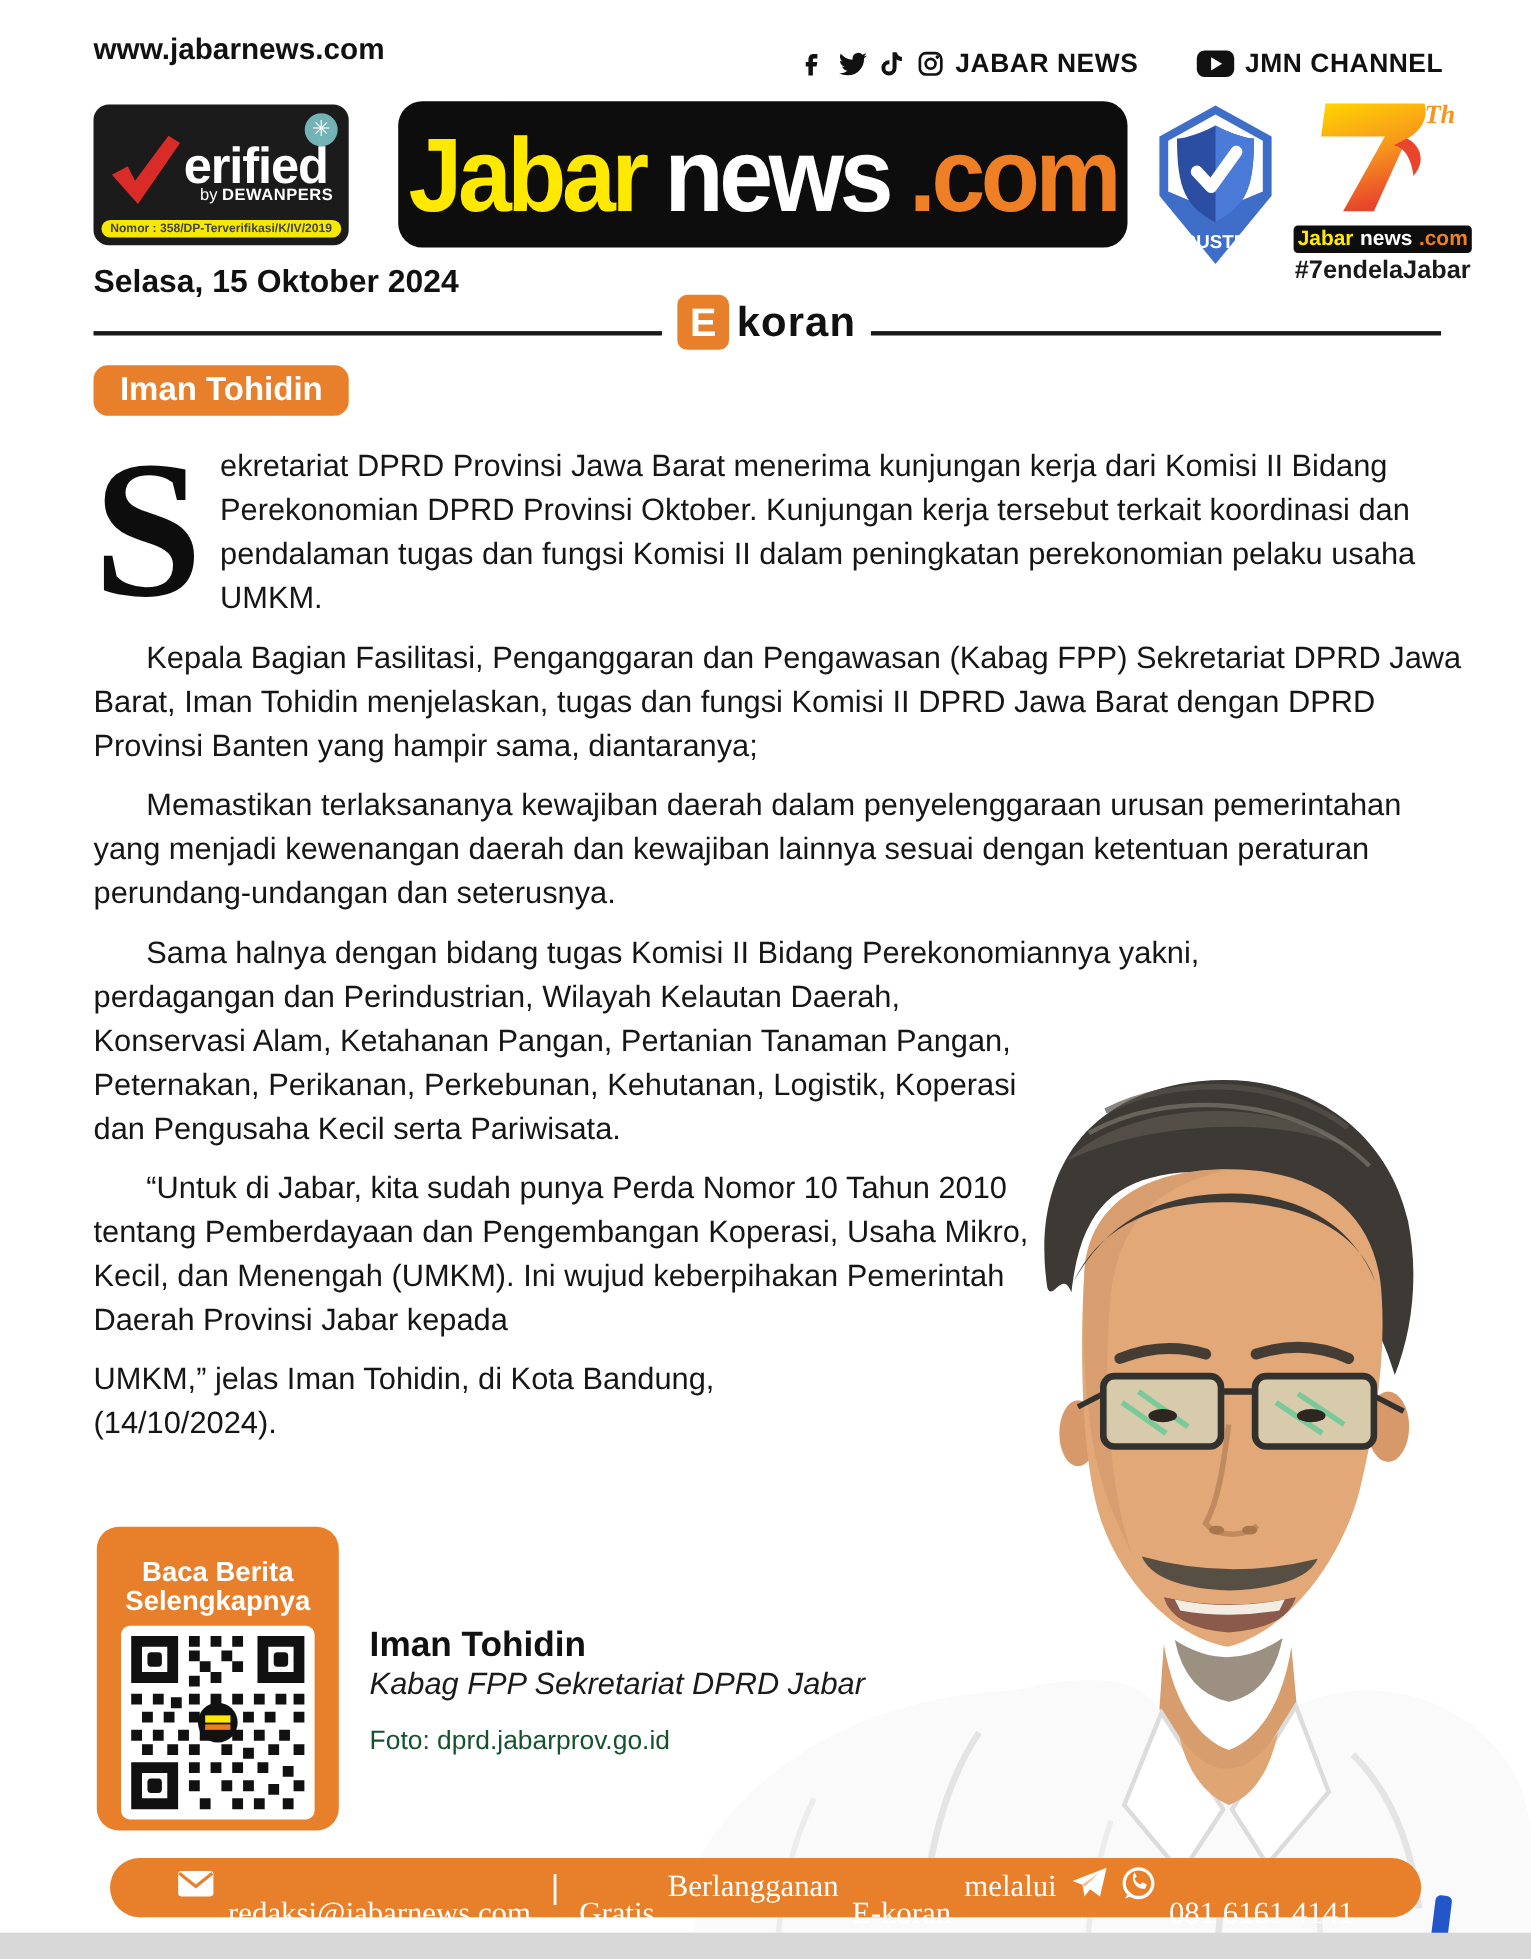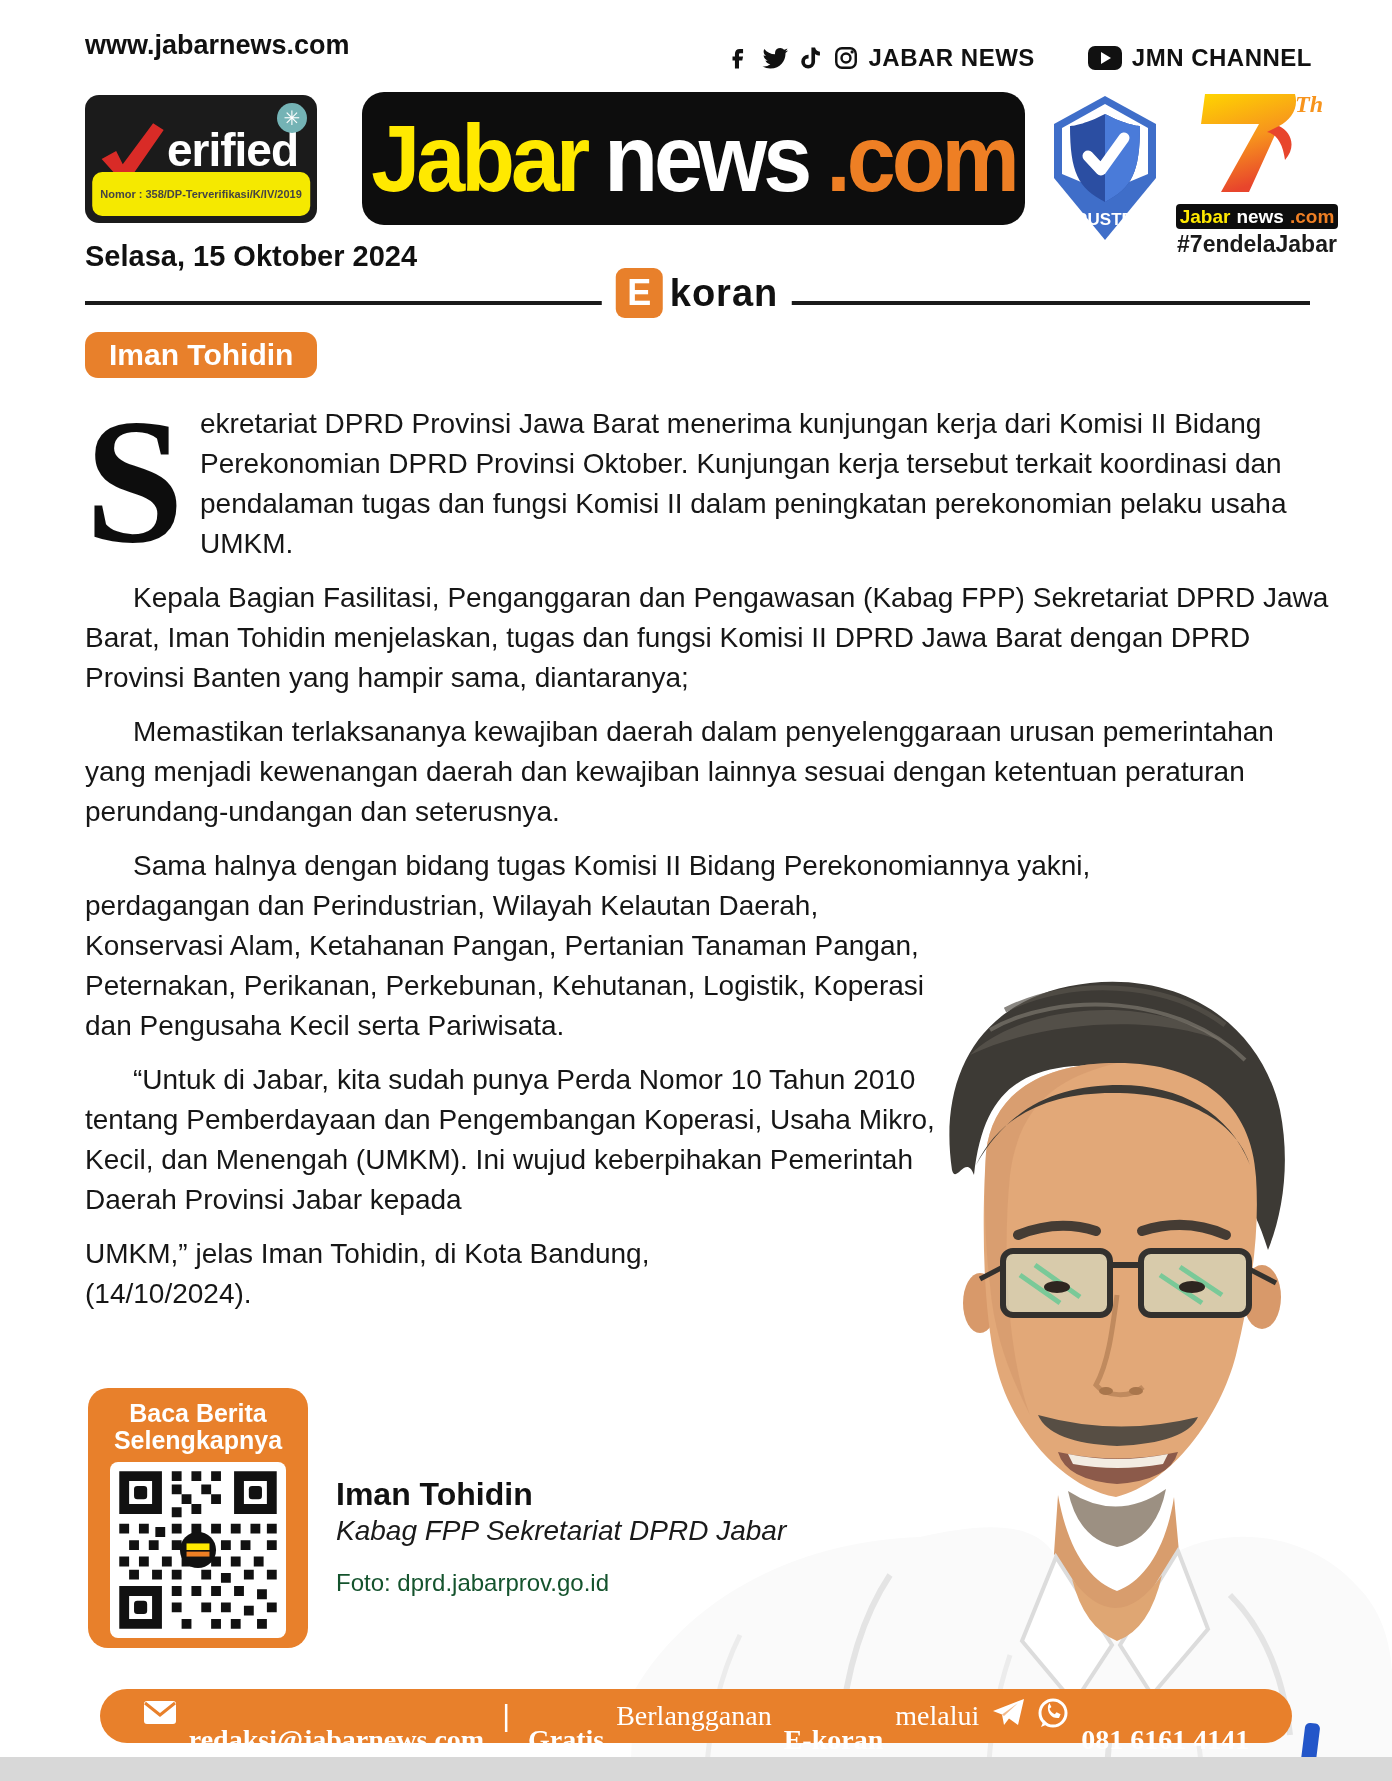--- a/index.html
+++ b/index.html
@@ -13,21 +13,21 @@
   .social-row{position:absolute;right:80px;top:44px;display:flex;align-items:center;gap:9px;}
   .social-row svg{display:block;}
   .social-label{font-size:24px;font-weight:bold;color:#111;letter-spacing:.5px;}
   .social-gap{width:34px;}
   .verified{position:absolute;left:85px;top:95px;width:232px;height:128px;background:#1b1b1b;border-radius:14px;}
   .verified .check{position:absolute;left:14px;top:18px;}
   .verified .word{position:absolute;left:82px;top:28px;color:#fff;font-size:46px;font-weight:bold;letter-spacing:-1px;}
   .verified .by{position:absolute;right:14px;top:74px;color:#fff;font-size:15px;}
   .verified .by b{letter-spacing:.5px;}
   .verified .nomor{position:absolute;left:50%;transform:translateX(-50%);bottom:7px;background:#f5e900;border-radius:10px;
-    padding:16px 8px;font-size:11px;font-weight:bold;color:#444;white-space:nowrap;}
+    padding:2px 8px;font-size:11px;font-weight:bold;color:#444;white-space:nowrap;}
   .verified .emblem{position:absolute;right:10px;top:8px;width:30px;height:30px;border-radius:50%;background:#74b3b5;
     color:#fff;font-size:20px;line-height:30px;text-align:center;}
   .main-logo{position:absolute;left:362px;top:92px;width:663px;height:133px;background:#0d0d0d;border-radius:22px;
     display:flex;align-items:center;justify-content:center;gap:18px;}
   .main-logo span{font-size:88px;font-weight:bold;letter-spacing:-4px;transform:scaleY(1.08);line-height:1;}
   .ml-jabar{color:#ffe900;}
   .ml-news{color:#ffffff;}
   .ml-com{color:#ee7f24;}
   .trusted{position:absolute;left:1044px;top:92px;}
   .anniv{position:absolute;left:1176px;top:86px;width:162px;text-align:center;}
@@ -50,36 +50,36 @@
   .body{margin-top:26px;font-size:28px;line-height:40px;color:#161616;}
   .body p{margin:0 0 14px 0;}
   .indent{text-indent:48px;}
   .dropcap{float:left;font-family:"Liberation Serif",serif;font-weight:bold;font-size:178px;line-height:.78;
     margin:8px 16px 0 0;color:#0d0d0d;}
   .p4b{max-width:870px;}
   .p5a{max-width:880px;}
   .p5b{margin-left:205px;max-width:620px;}
   
   .qr-box{position:absolute;left:88px;top:1388px;width:204px;background:#e8802b;border-radius:20px;
-    padding:12px 8px 10px 8px;text-align:center;z-index:3;}
+    padding:28px 8px 10px 8px;text-align:center;z-index:3;}
   .qr-title{color:#fff;font-size:25px;font-weight:bold;line-height:1.08;}
   .qr-code{margin:8px auto 0 auto;width:176px;height:176px;background:#fff;border-radius:8px;padding:6px;box-sizing:border-box;}
   
   .caption{position:absolute;left:336px;top:1476px;z-index:3;}
   .cap-name{font-size:32px;font-weight:bold;color:#111;}
   .cap-role{font-size:28px;font-style:italic;color:#1a1a1a;margin-top:2px;}
   .cap-credit{font-size:24px;color:#14532d;margin-top:22px;}
   
   .photo{position:absolute;left:590px;top:935px;width:802px;height:846px;z-index:1;}
   
   .footer-bar{position:absolute;left:100px;top:1689px;width:1192px;height:54px;background:#e8802b;border-radius:27px;
     display:flex;align-items:center;justify-content:center;gap:12px;z-index:5;
     font-family:"Liberation Serif",serif;color:#fff;font-size:28px;}
   .footer-bar .sep{font-family:"Liberation Sans",sans-serif;font-weight:200;font-size:30px;margin:0 6px;}
-  .fb-bold{font-weight:bold;margin-top:48px;}
+  .fb-bold{font-weight:normal;margin-top:48px;}
   .bottom-strip{position:absolute;left:0;top:1757px;width:1392px;height:24px;background:#d8d8d8;z-index:4;}
 </style>
 </head>
 <body>
 
 <div class="page">
 
   <div class="site-url">www.jabarnews.com</div>
 
   <div class="social-row">

